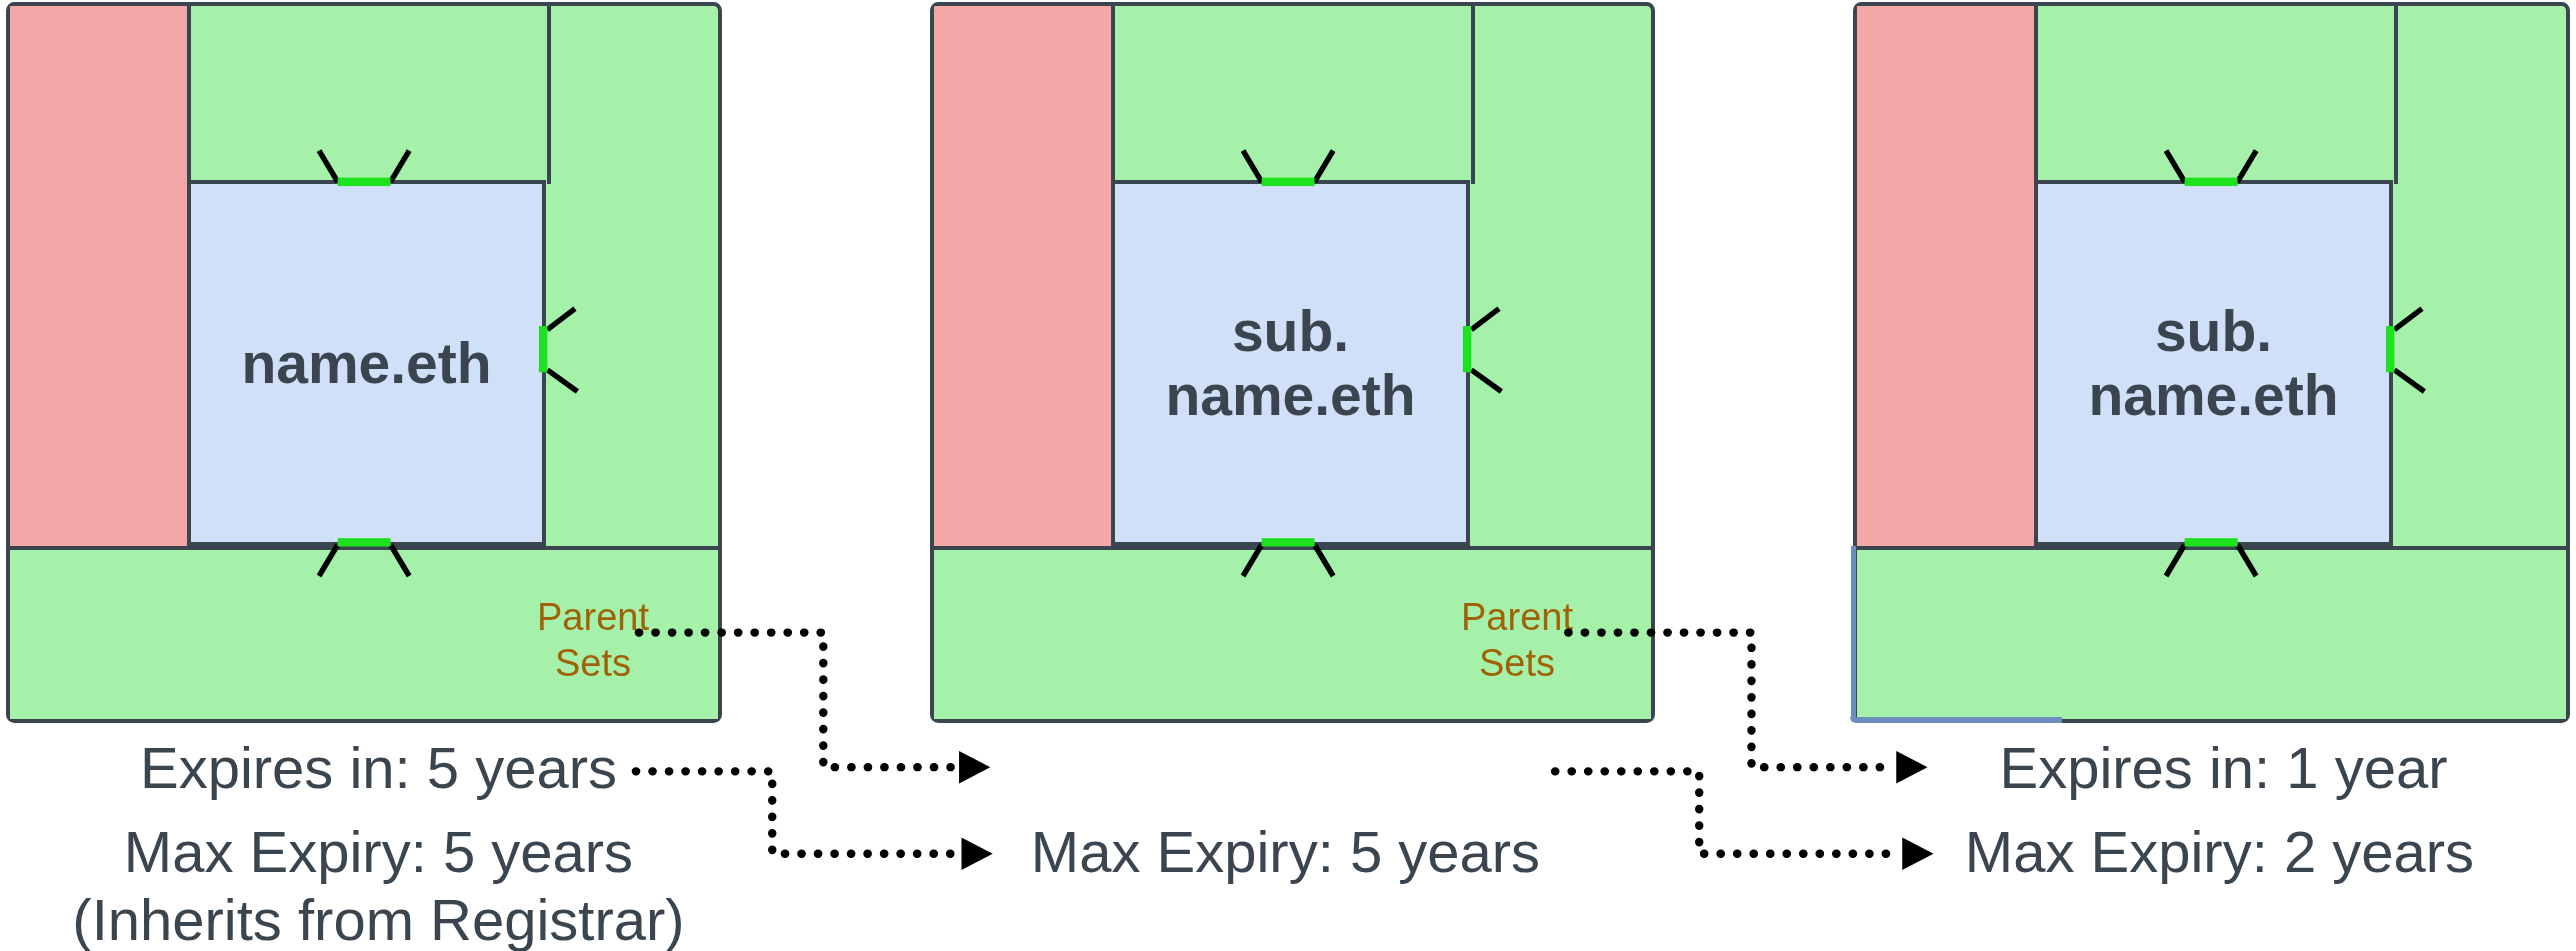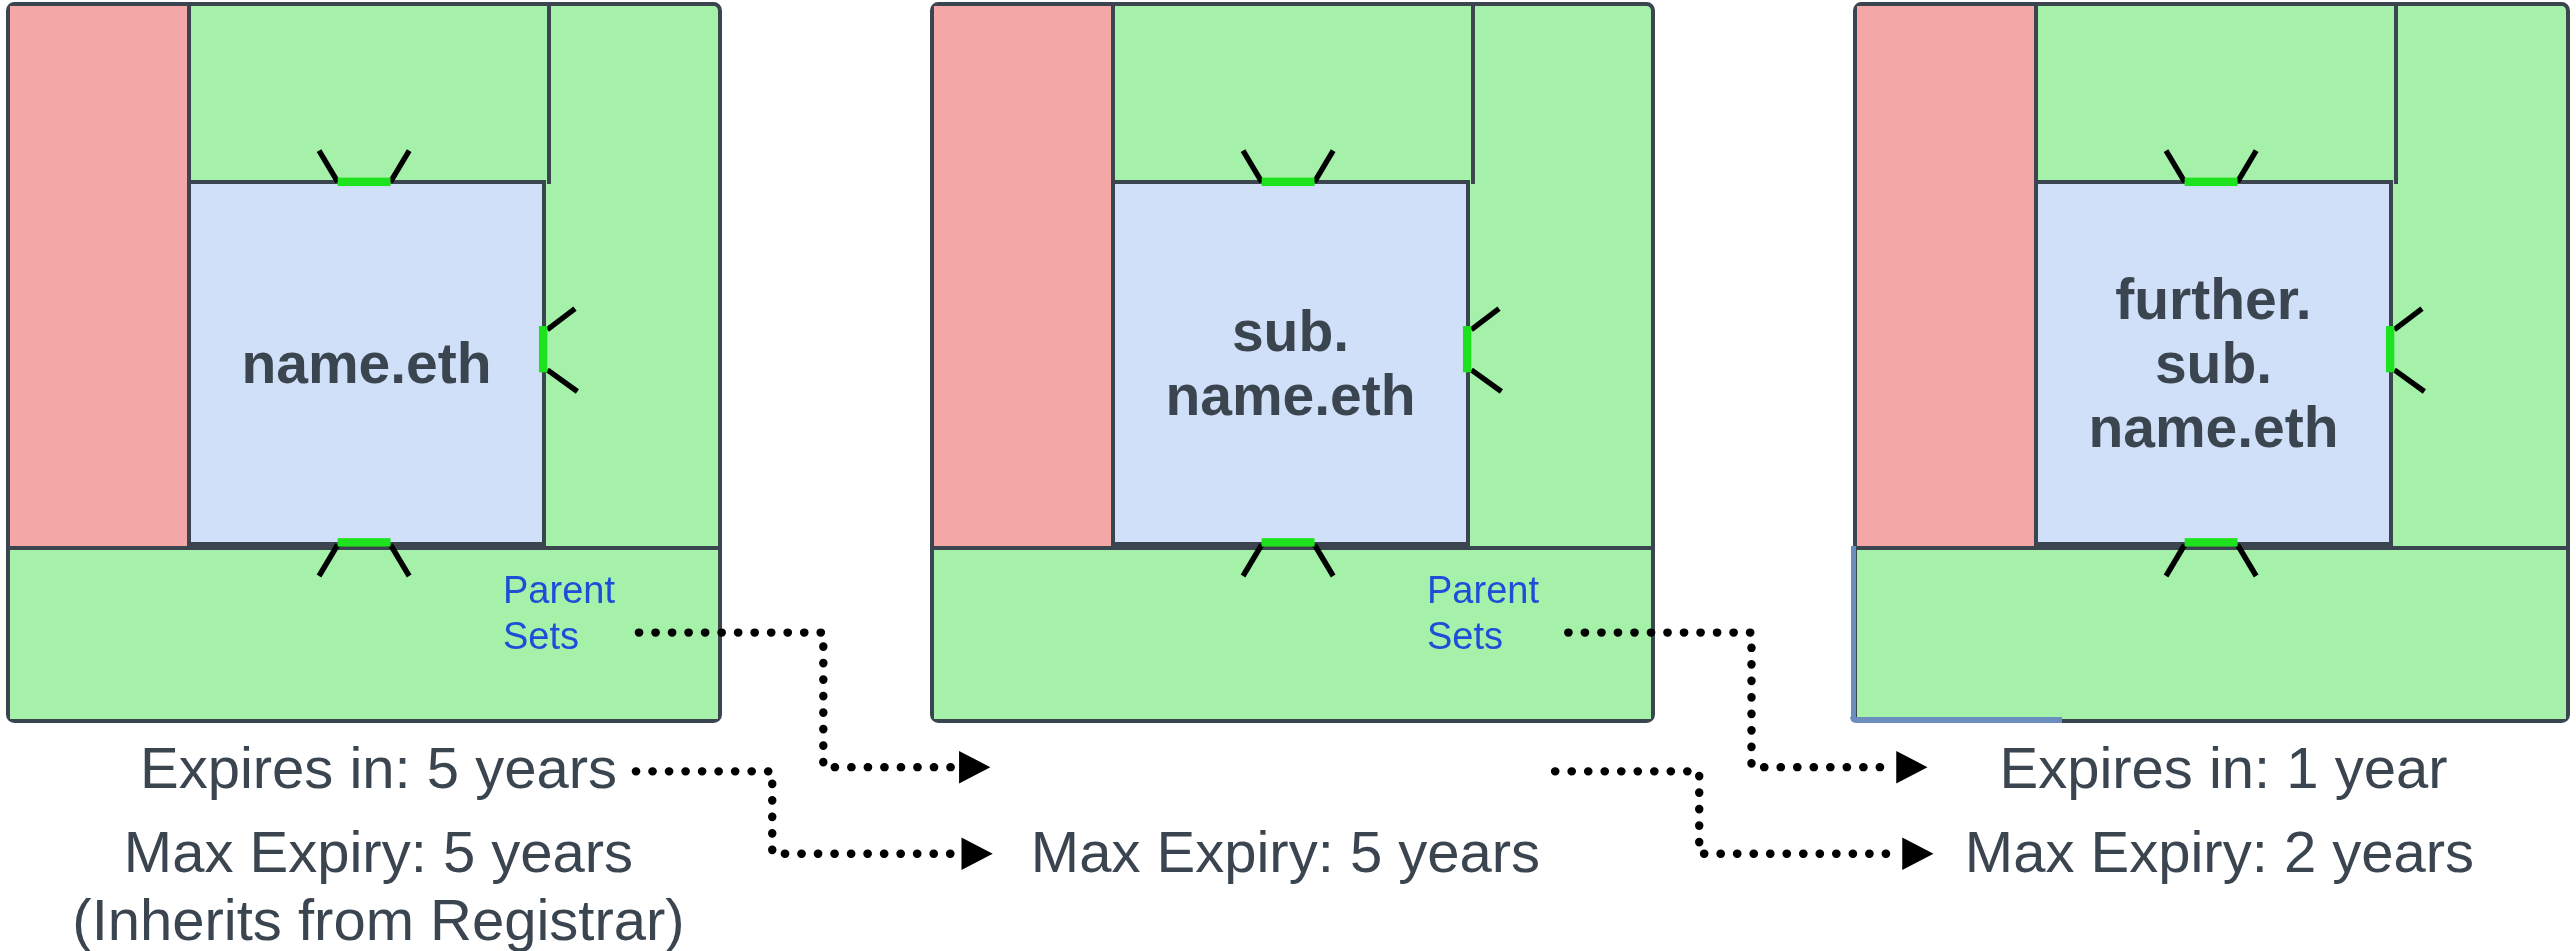--- a/index.html
+++ b/index.html
@@ -23,22 +23,22 @@
     position:absolute;left:177px;top:174px;width:351px;height:358px;
     background:#cfe0f8;border:4.2px solid #3a4550;
     display:flex;flex-direction:column;align-items:center;justify-content:center;
     text-align:center;font-weight:bold;font-size:57px;line-height:64px;color:#3a4550;
   }
   .dbox .bottom-strip{
     position:absolute;left:0;right:0;top:540px;height:169px;
     background:#a5f1aa;border-top:4.2px solid #3a4550;
   }
   .parent-label{
-    position:absolute;left:493px;top:17px;width:180px;text-align:left;
-    font-size:38px;line-height:46px;color:#1d4ed8;
+    position:absolute;left:493px;top:44px;width:180px;text-align:center;
+    font-size:38px;line-height:46px;color:#a16207;
   }
   .ticks-svg{position:absolute;left:-4.2px;top:-4.2px;pointer-events:none;}
   
   .accent-v{position:absolute;left:1851px;top:546px;width:5.4px;height:175px;background:#6c8ebf;}
   .accent-h{position:absolute;left:1850px;top:717px;width:212px;height:6px;background:#6c8ebf;border-bottom-left-radius:7.2px;}
   
   .cap{
     position:absolute;width:781px;text-align:center;
     font-size:58px;line-height:67px;color:#3a4550;white-space:nowrap;
   }
@@ -107,21 +107,20 @@
         <rect x="552" y="892" width="88" height="14"></rect>
       </g>
     </svg>
   </div>
 
   <div class="dbox" style="left:1853px;width:709px;">
     <div class="red-panel"></div>
     <div class="col-divider"></div>
     <div class="bottom-strip"></div>
     <div class="blue-box">
-      <div>further.</div>
       <div>sub.</div>
       <div>name.eth</div>
     </div>
     <svg class="ticks-svg" width="721" height="725" viewBox="0 0 1200 1206">
       <g stroke="#000000" stroke-width="9">
         <line x1="552" y1="299" x2="521" y2="247"></line>
           <line x1="640" y1="299" x2="671" y2="247"></line>
         <line x1="901" y1="545" x2="947" y2="510"></line>
           <line x1="901" y1="612" x2="951" y2="648"></line>
         <line x1="552" y1="903" x2="521" y2="955"></line>

